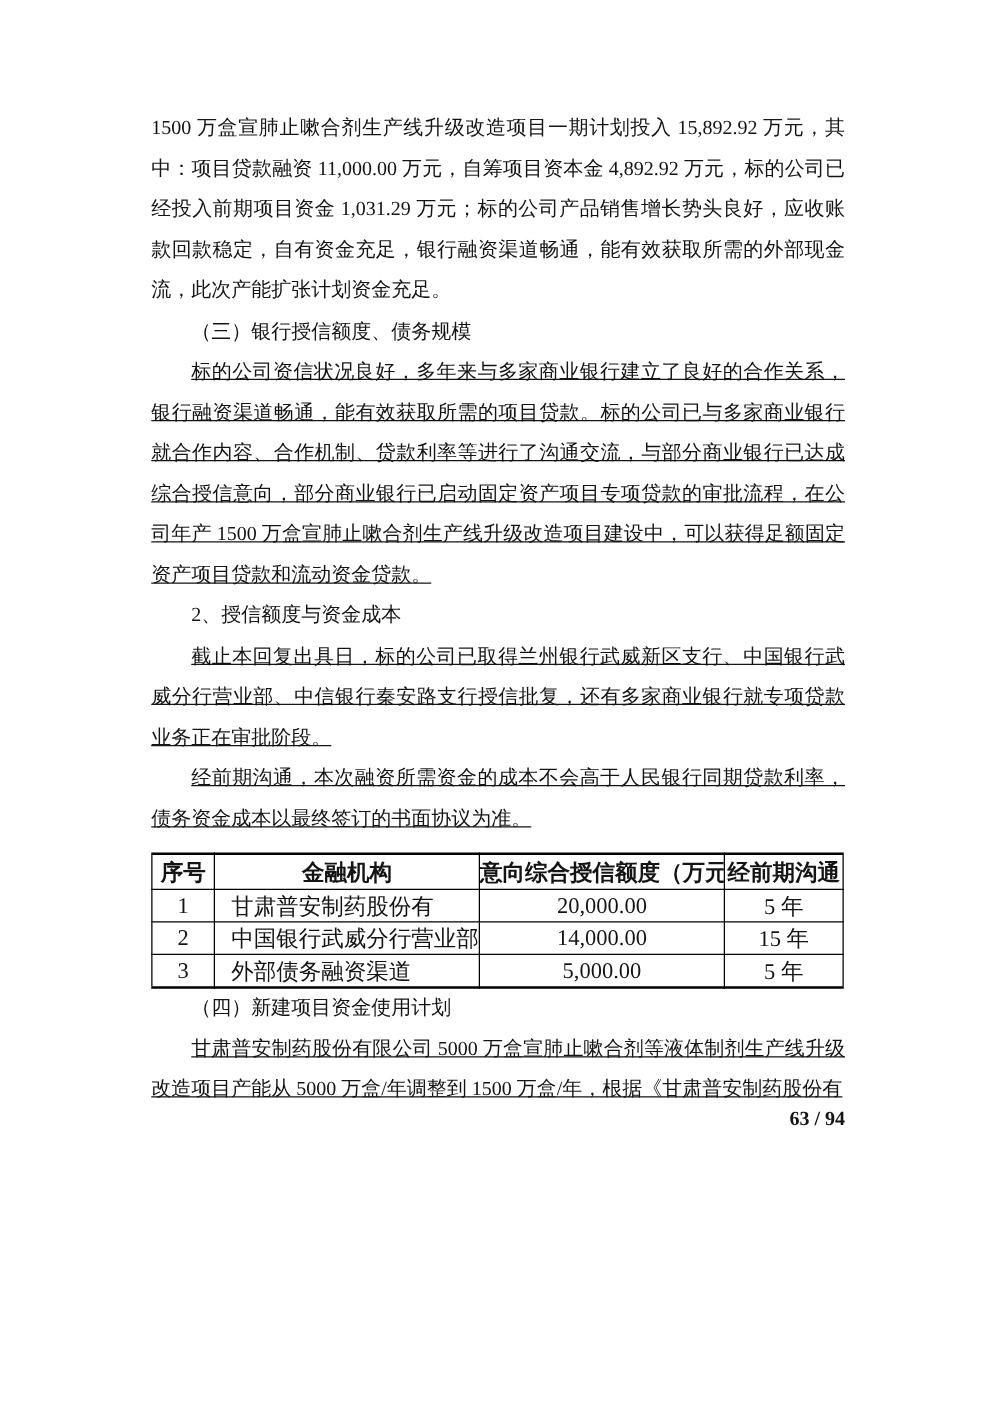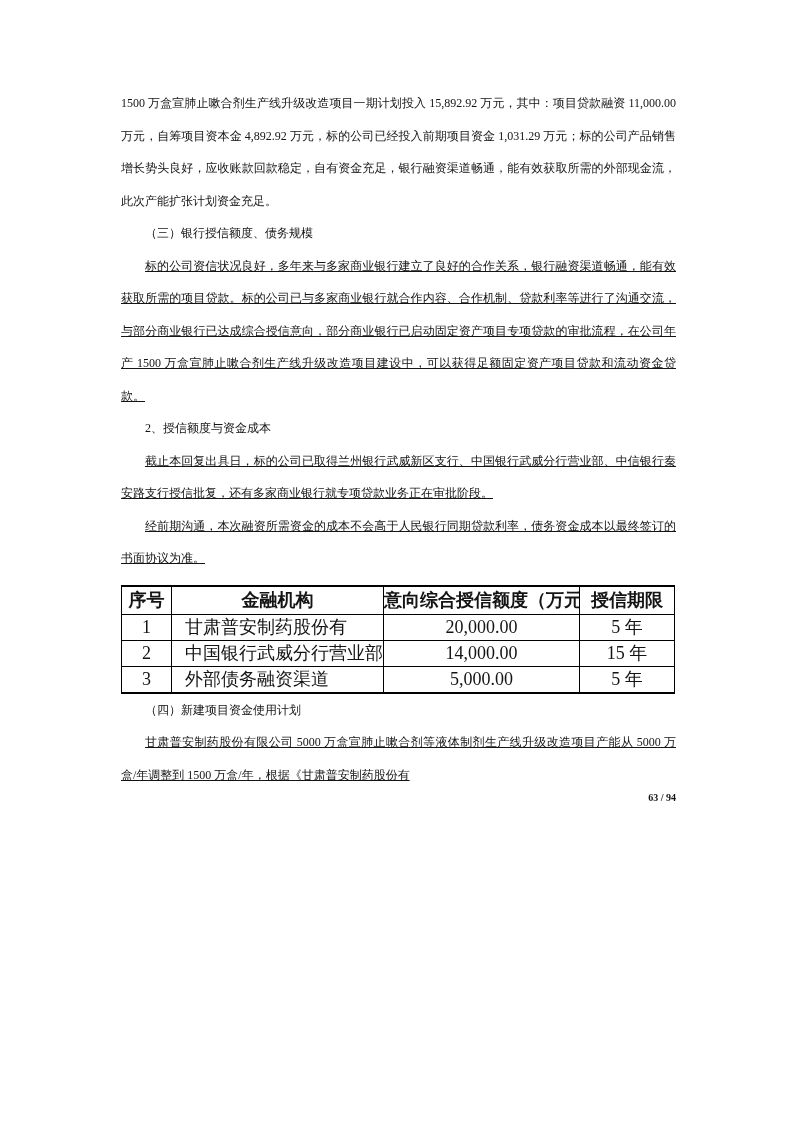--- a/index.html
+++ b/index.html
@@ -15,21 +15,21 @@
     background: #ffffff;
     box-sizing: border-box;
     padding: 87px 117px 0 121px;
     font-family: "Liberation Serif", "DejaVu Serif", serif;
     color: #141414;
     overflow: hidden;
   }
   .content p,
   .content h3 {
     margin: 0;
-    font-size: 12px;
+    font-size: 16px;
     line-height: 32.5px;
     text-align: justify;
     font-weight: normal;
   }
   .para         { text-indent: 2em; text-decoration: underline; }
   .para-cont    { text-indent: 0; }       
   .heading      { text-indent: 2em; font-weight: bold; }
   .subhead      { text-indent: 2em; }
 
   .mt-sub1   { margin-top: 16px; }
@@ -64,21 +64,21 @@
   table.credit td { height: 25px; font-weight: normal; }
   table.credit td.cell-left { text-align: left; padding-left: 13px; }
 
   .col-no     { width: 50px;  }
   .col-bank   { width: 212px; }
   .col-amount { width: 196px; }
   .col-term   { width: 95px;  }
 
   .page-number {
     margin-top: -2px;
-    font-size: 10px;
+    font-size: 16px;
     font-weight: bold;
     line-height: 18px;
     text-align: right;
     color: #141414;
   }
 </style>
 </head>
 <body>
 
 <div class="page">
@@ -103,21 +103,21 @@
         <col class="col-no">
         <col class="col-bank">
         <col class="col-amount">
         <col class="col-term">
       </colgroup>
       <thead>
         <tr>
           <th>序号</th>
           <th>金融机构</th>
           <th>意向综合授信额度（万元）</th>
-          <th>授信期限</th>
+          <th>经前期沟通</th>
         </tr>
       </thead>
       <tbody>
         <tr>
           <td>1</td>
           <td class="cell-left">甘肃普安制药股份有</td>
           <td>20,000.00</td>
           <td>5 年</td>
         </tr>
         <tr>

